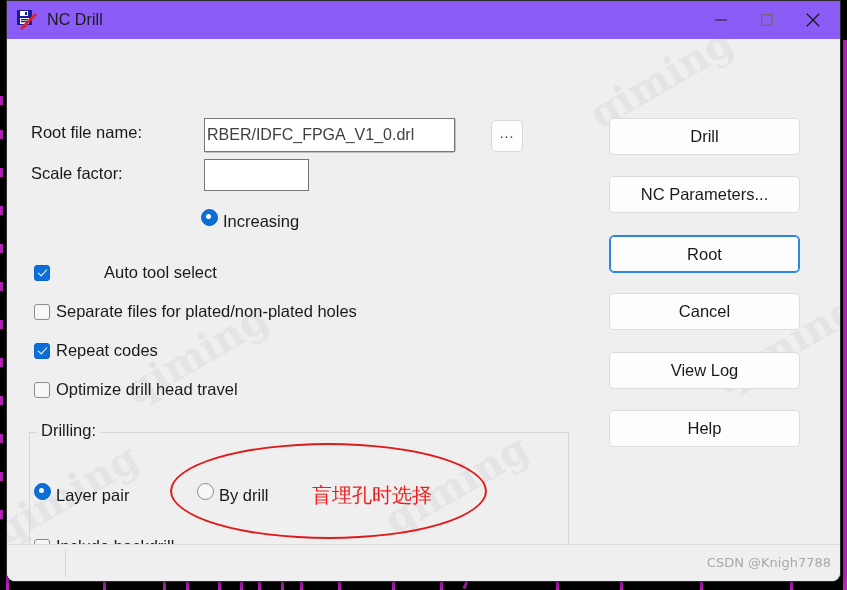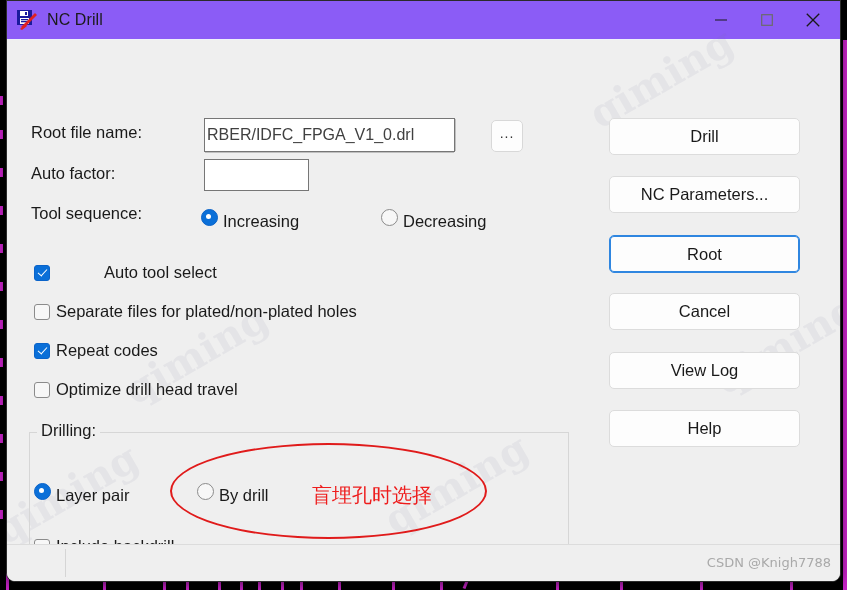--- a/index.html
+++ b/index.html
@@ -347,31 +347,26 @@
     <span class="wm" style="left:575px;top:14px;font-size:40px;">qiming</span>
     <span class="wm" style="left:110px;top:290px;font-size:40px;">qiming</span>
     <span class="wm" style="left:700px;top:280px;font-size:40px;">qiming</span>
     <span class="wm" style="left:370px;top:420px;font-size:40px;">qiming</span>
     <span class="wm" style="left:-20px;top:430px;font-size:40px;">qiming</span>
 
     <label class="lbl" style="left:24px;top:83px;">Root file name:</label>
     <input id="root-file-input" class="txtfield" type="text" value="RBER/IDFC_FPGA_V1_0.drl" style="">
     <div id="browse-button">...</div>
 
-    <label class="lbl" style="left:24px;top:124px;">Auto factor:</label>
+    <label class="lbl" style="left:24px;top:124px;">Scale factor:</label>
     <input id="scale-factor-input" class="txtfield" type="text" value="" style="">
 
-    <label class="lbl" style="left:24px;top:164px;">Tool sequence:</label>
     <div class="radio-row" style="left:194px;top:164px;">
       <span class="radio-dot on"></span>
       <span class="radio-label">Increasing</span>
-    </div>
-    <div class="radio-row" style="left:374px;top:164px;">
-      <span class="radio-dot off"></span>
-      <span class="radio-label">Decreasing</span>
     </div>
 
     <div class="check-row" style="left:27px;top:223px;gap:48px;">
       <span class="check-box on"></span>
       <span class="check-label">Auto tool select</span>
     </div>
     <div class="check-row" style="left:27px;top:262px;">
       <span class="check-box off"></span>
       <span class="check-label">Separate files for plated/non-plated holes</span>
     </div>

